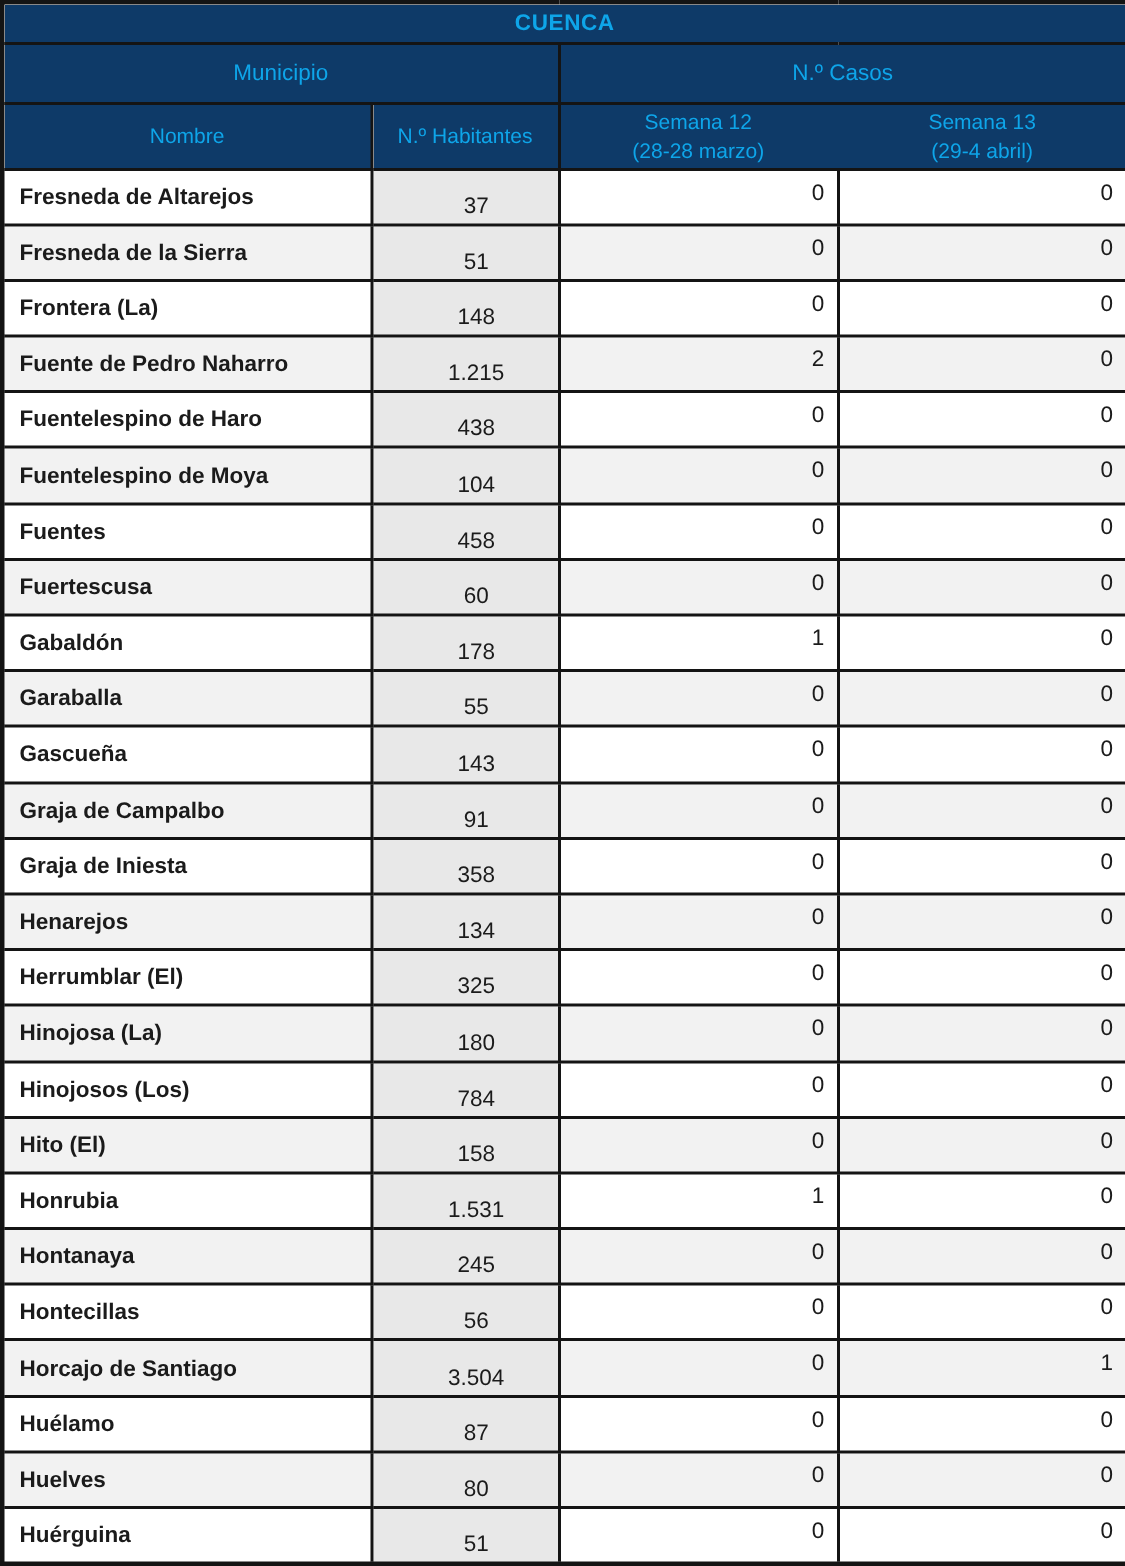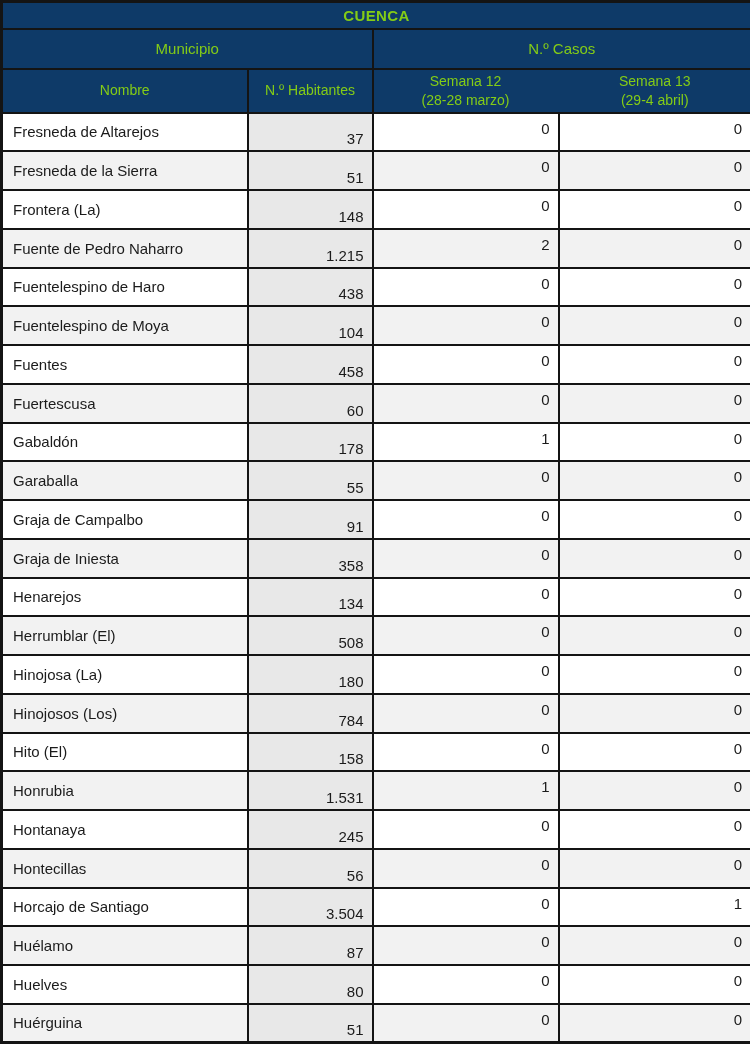--- a/index.html
+++ b/index.html
@@ -24,21 +24,21 @@
   table.covid-table th,
   table.covid-table td {
     border: 2px solid #141414;
     box-sizing: border-box;
     overflow: hidden;
     white-space: nowrap;
   }
   
   thead th {
     background: #0e3a68;
-    color: #84cc16;
+    color: #0ea5e9;
     text-align: center;
   }
   .title-row th {
     height: 27px;
     font-size: 15px;
     font-weight: bold;
     letter-spacing: 0.4px;
   }
   .group-row th {
     height: 40px;
@@ -56,29 +56,29 @@
   .sub-row th.col-s13 { border-left-color: #0e3a68; }
   
   tbody tr { height: 37px; }
   tbody td {
     font-size: 15px;
     color: #1b1b1b;
     background: #ffffff;
   }
   tbody tr:nth-child(even) td { background: #f2f2f2; }
   tbody td.td-nombre {
-    font-weight: normal;
+    font-weight: bold;
     text-align: left;
     vertical-align: middle;
     padding-left: 10px;
     margin-top: 36px;
   }
   tbody td.td-hab {
     background: #e8e8e8 !important;
-    text-align: right;
+    text-align: center;
     vertical-align: bottom;
     padding-right: 8px;
     padding-bottom: 3px;
     padding-left: 23px;
   }
   tbody td.td-s12,
   tbody td.td-s13 {
     text-align: right;
     vertical-align: top;
     padding-right: 8px;
@@ -172,40 +172,46 @@
           <td class="td-s12">1</td>
           <td class="td-s13">0</td>
         </tr>
         <tr>
           <td class="td-nombre">Garaballa</td>
           <td class="td-hab">55</td>
           <td class="td-s12">0</td>
           <td class="td-s13">0</td>
         </tr>
         <tr>
+          <td class="td-nombre">Gascueña</td>
+          <td class="td-hab">143</td>
+          <td class="td-s12">0</td>
+          <td class="td-s13">0</td>
+        </tr>
+        <tr>
           <td class="td-nombre">Graja de Campalbo</td>
           <td class="td-hab">91</td>
           <td class="td-s12">0</td>
           <td class="td-s13">0</td>
         </tr>
         <tr>
           <td class="td-nombre">Graja de Iniesta</td>
           <td class="td-hab">358</td>
           <td class="td-s12">0</td>
           <td class="td-s13">0</td>
         </tr>
         <tr>
           <td class="td-nombre">Henarejos</td>
           <td class="td-hab">134</td>
           <td class="td-s12">0</td>
           <td class="td-s13">0</td>
         </tr>
         <tr>
           <td class="td-nombre">Herrumblar (El)</td>
-          <td class="td-hab">508</td>
+          <td class="td-hab">325</td>
           <td class="td-s12">0</td>
           <td class="td-s13">0</td>
         </tr>
         <tr>
           <td class="td-nombre">Hinojosa (La)</td>
           <td class="td-hab">180</td>
           <td class="td-s12">0</td>
           <td class="td-s13">0</td>
         </tr>
         <tr>

